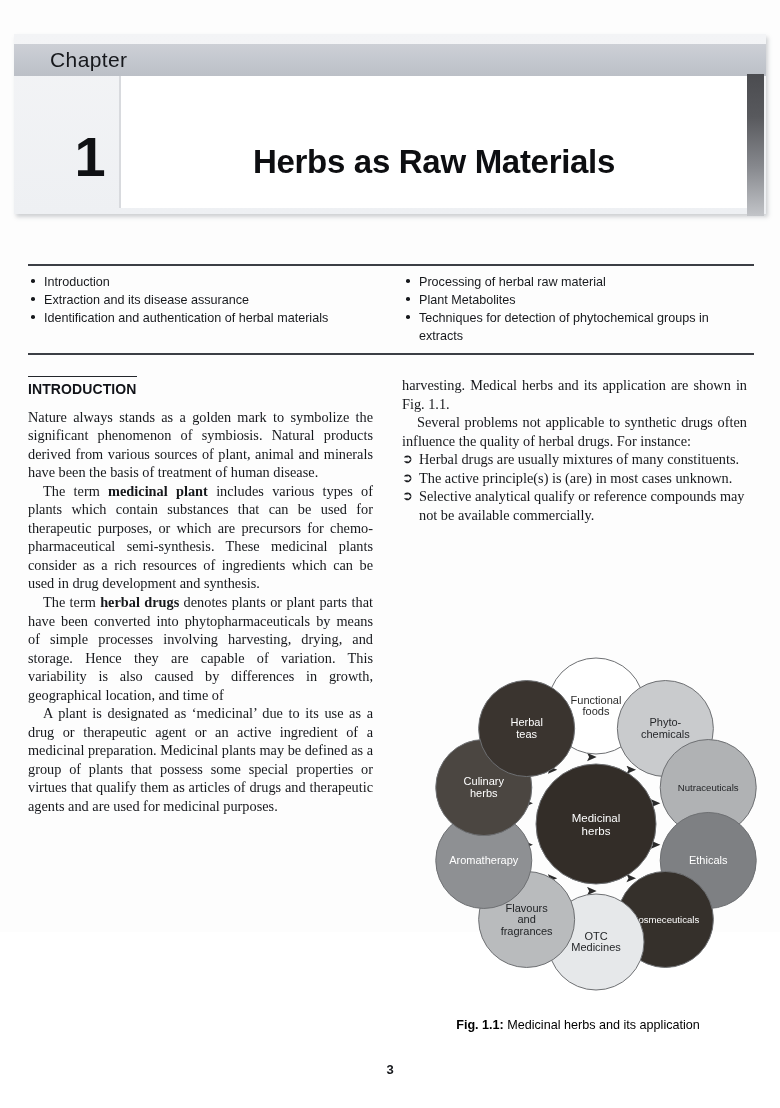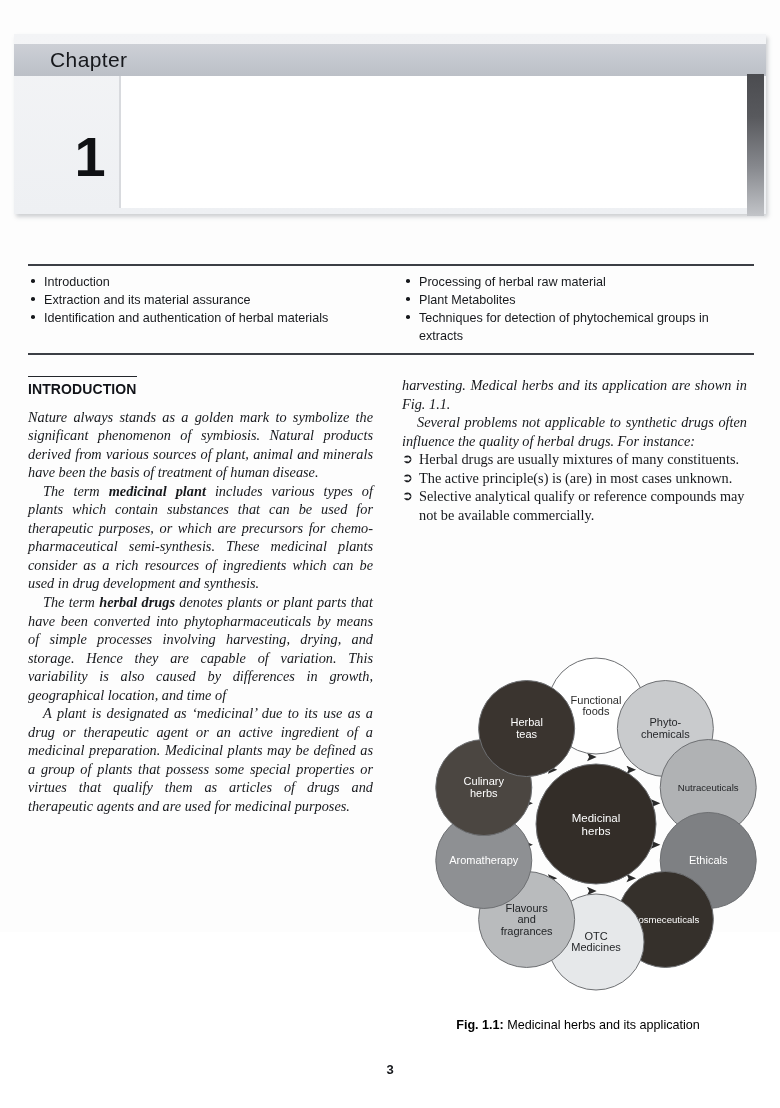--- a/index.html
+++ b/index.html
@@ -158,21 +158,21 @@
     font-family: "Liberation Sans", "DejaVu Sans", sans-serif;
     font-size: 14px;
     font-weight: bold;
     letter-spacing: 0.1px;
     color: #111318;
     border-top: 1.5px solid #23262b;
     padding-top: 3px;
     margin-bottom: 9px;
     display: inline-block;
   }
-  .para { margin: 0 0 0 0; text-indent: 0; font-style: italic; }
+  .para { margin: 0 0 0 0; text-indent: 0; }
   .para + .para { text-indent: 15px; }
   b { font-weight: bold; }
 
   
   .arrow-list { margin-top: 0; }
   .arrow-li {
     position: relative;
     padding-left: 17px;
     text-align: left;
     line-height: 18.55px;
@@ -224,29 +224,30 @@
 <body>
 
 <div class="page">
 
   <div class="header-block">
     <div class="header-topband"></div>
     <div class="header-whitepanel"></div>
     <div class="header-vrule"></div>
     <div class="chapter-word">Chapter</div>
     <div class="chapter-number">1</div>
+    <div class="chapter-title">Herbs as Raw Materials</div>
     <div class="header-sidebar"></div>
   </div>
 
   <div class="toc">
     <div class="toc-rule-top"></div>
     <div class="toc-inner">
       <div class="toc-col left">
         <div class="toc-li"><span class="dot"></span><span>Introduction</span></div>
-        <div class="toc-li"><span class="dot"></span><span>Extraction and its material assurance</span></div>
+        <div class="toc-li"><span class="dot"></span><span>Extraction and its disease assurance</span></div>
         <div class="toc-li"><span class="dot"></span><span>Identification and authentication of herbal materials</span></div>
       </div>
       <div class="toc-col right">
         <div class="toc-li"><span class="dot"></span><span>Processing of herbal raw material</span></div>
         <div class="toc-li"><span class="dot"></span><span>Plant Metabolites</span></div>
         <div class="toc-li"><span class="dot"></span><span>Techniques for detection of phytochemical groups in extracts</span></div>
       </div>
     </div>
     <div class="toc-rule-bot"></div>
   </div>

